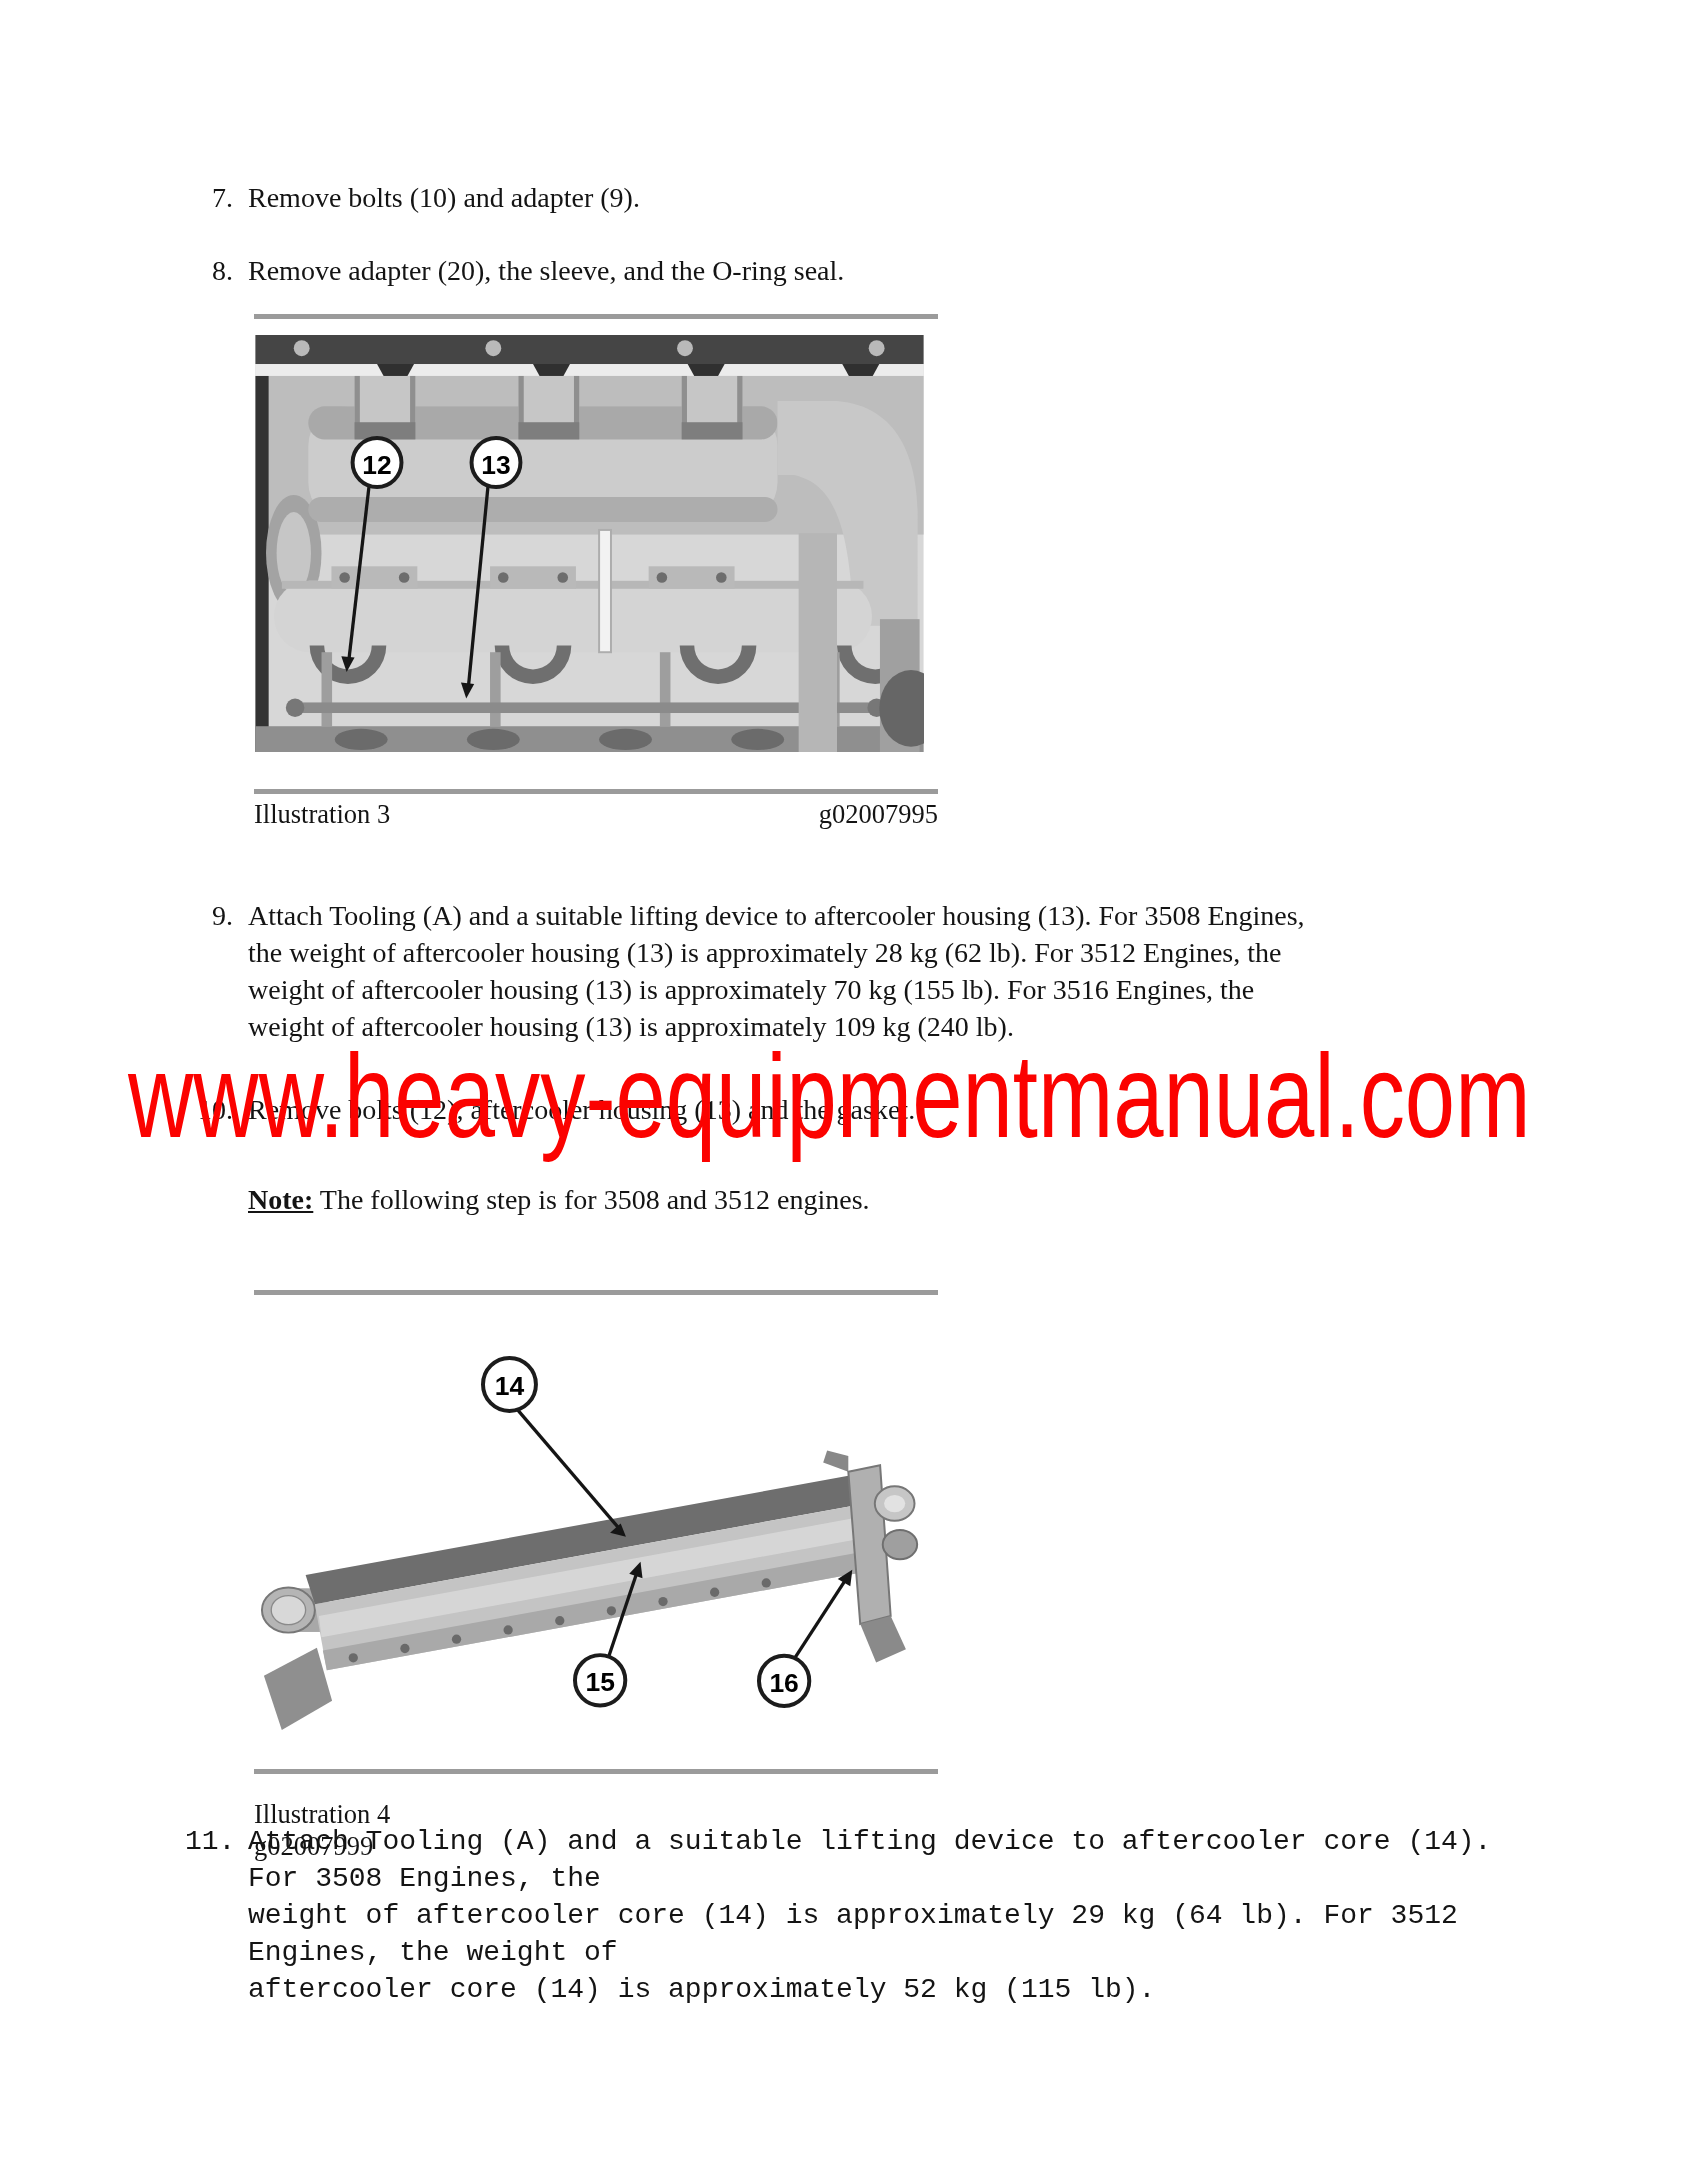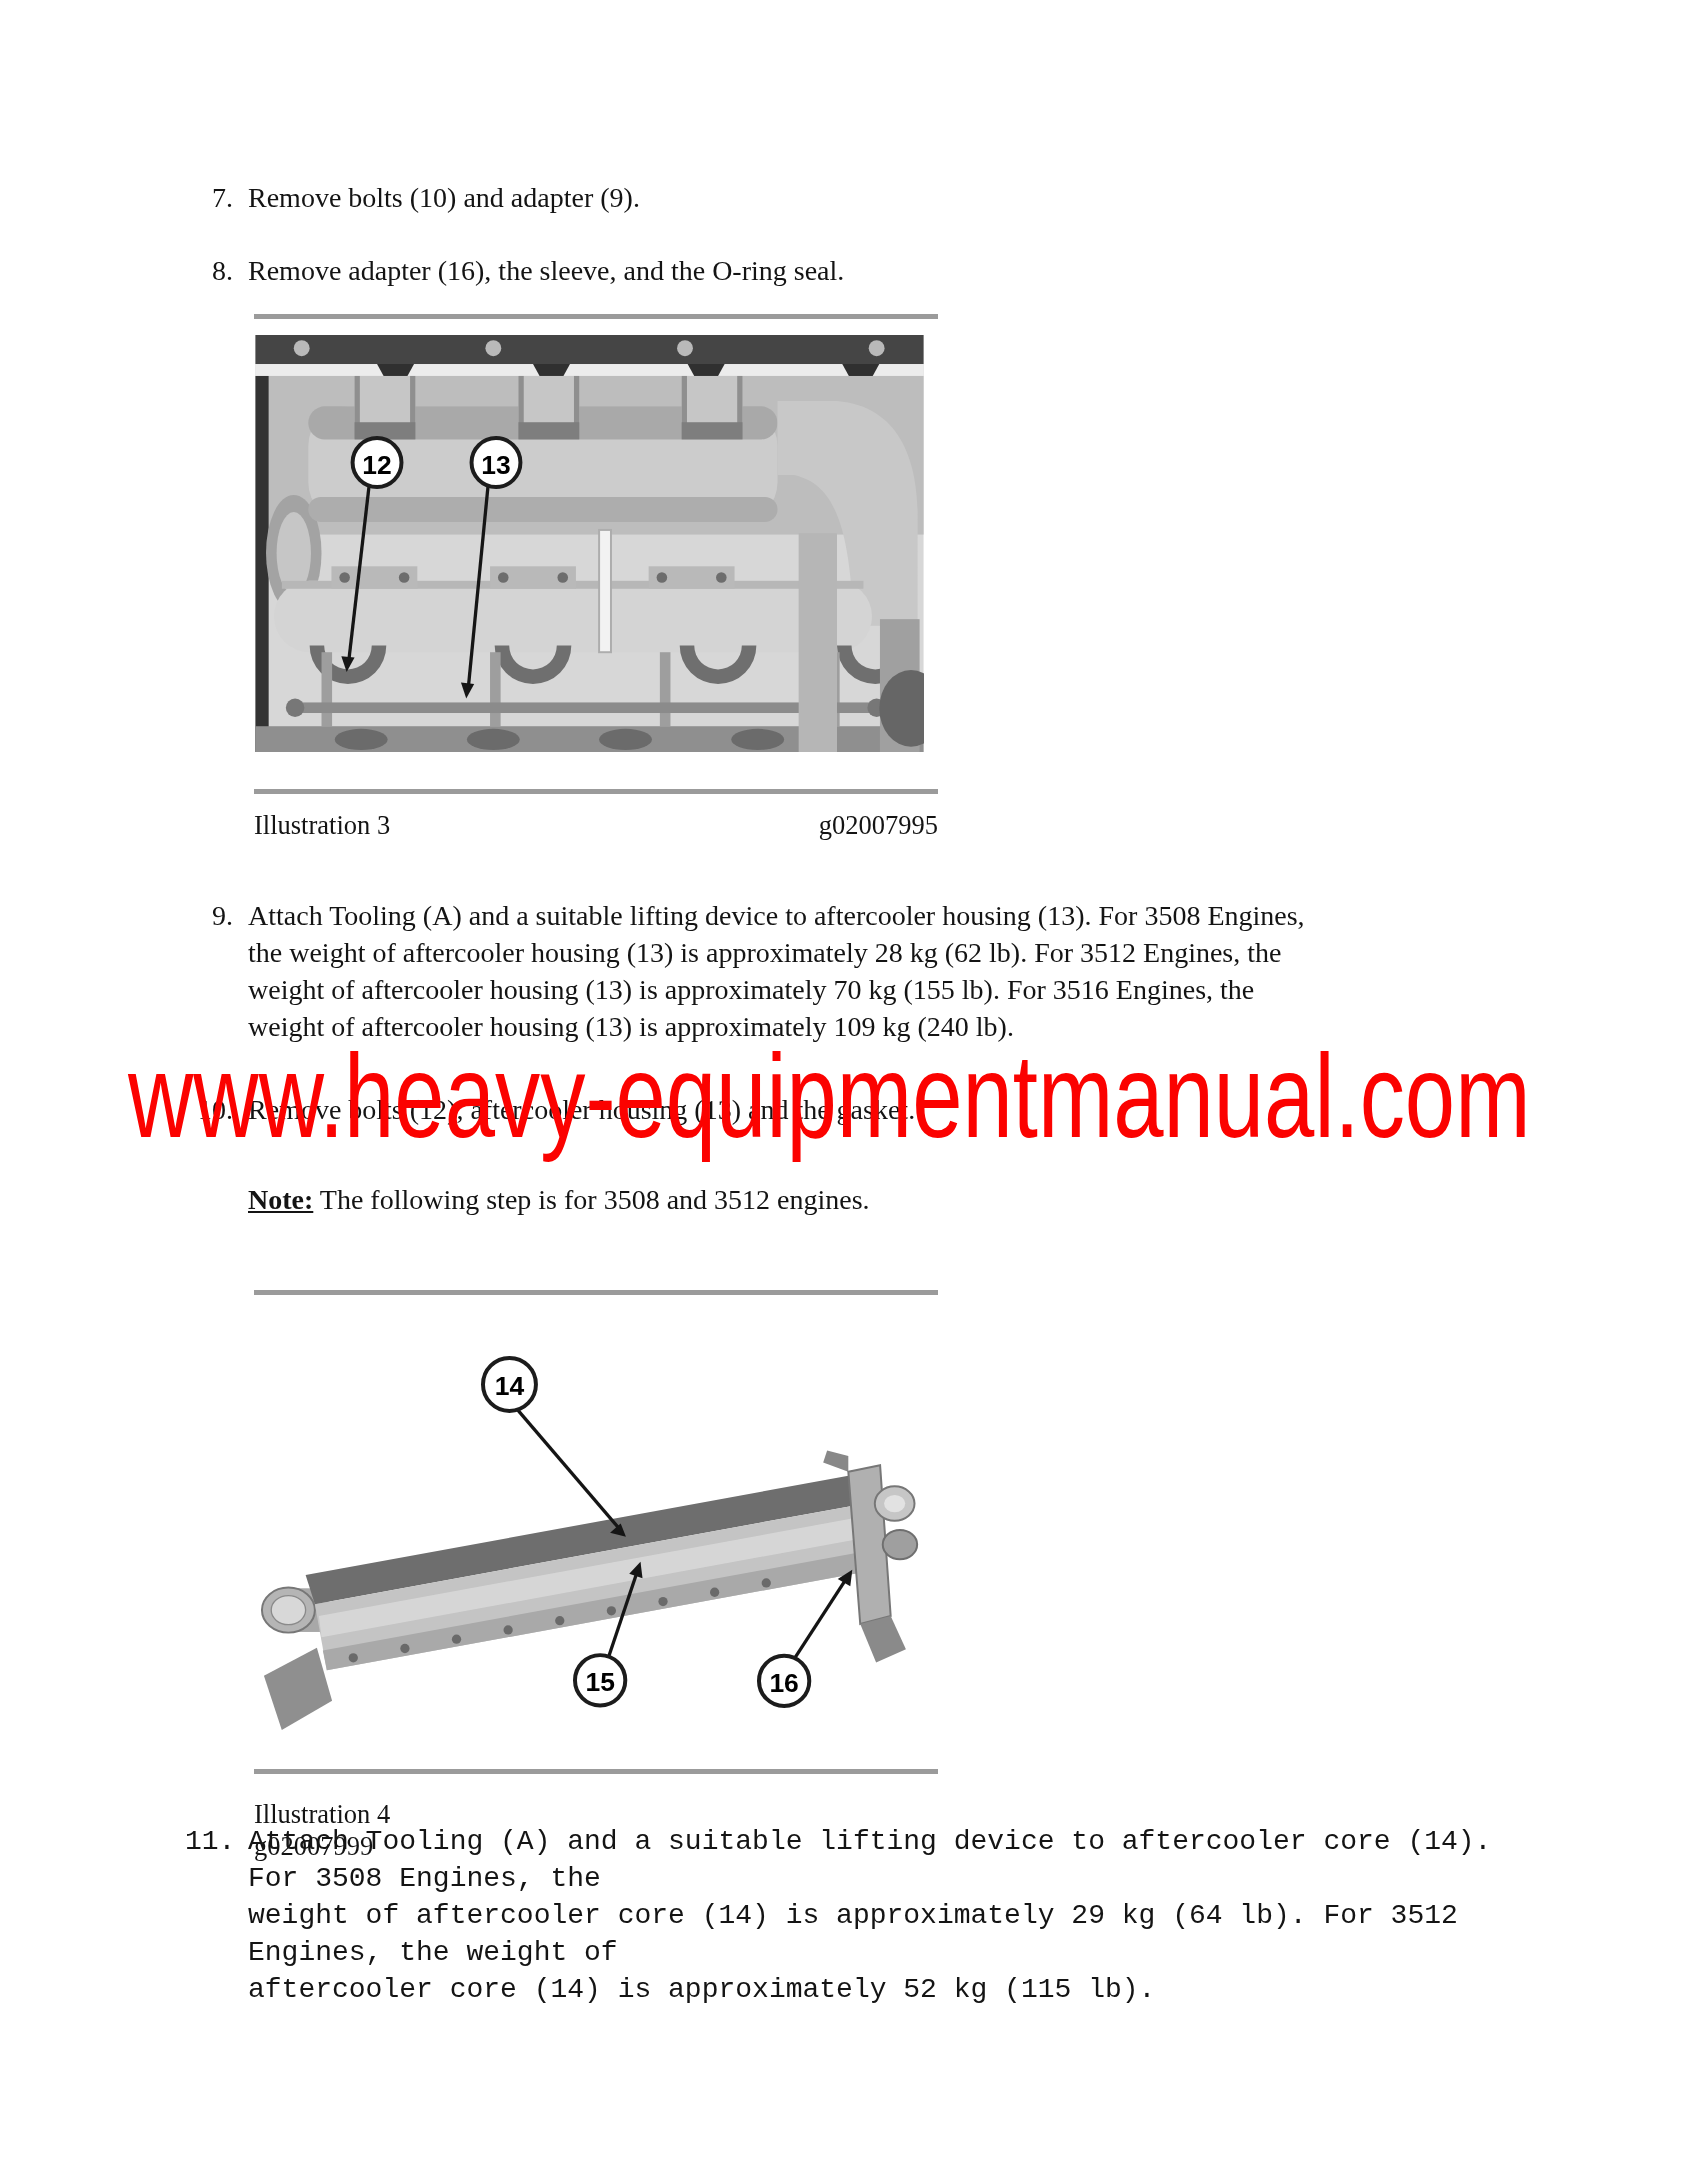--- a/index.html
+++ b/index.html
@@ -38,21 +38,21 @@
 
 <div class="page">
 
   <div class="step" style="top:179px;">
     <span class="num">7.</span>
     <div class="txt">Remove bolts (10) and adapter (9).</div>
   </div>
 
   <div class="step" style="top:252px;">
     <span class="num">8.</span>
-    <div class="txt">Remove adapter (16), the sleeve, and the O-ring seal.</div>
+    <div class="txt">Remove adapter (20), the sleeve, and the O-ring seal.</div>
   </div>
 
   <div class="illus" style="top:314px;height:536px;">
     <div class="rule" style="top:0;"></div>
 
     <svg width="669" height="417" viewBox="0 0 1011 631" style="position:absolute;left:0.7px;top:20.5px;">
       <g class="photo-soft">
         <rect x="0" y="0" width="1011" height="631" fill="#d7d7d7"></rect>
         <rect x="0" y="0" width="1011" height="44" fill="#454545"></rect>
         <circle cx="70" cy="20" r="12" fill="#b9b9b9"></circle>
@@ -132,21 +132,21 @@
         <line x1="352" y1="228" x2="322" y2="535" stroke="#151515" stroke-width="5"></line>
         <polygon points="319,550 311,526 331,528" fill="#151515"></polygon>
         <circle cx="184" cy="193" r="37" fill="#ffffff" stroke="#1c1c1c" stroke-width="6"></circle>
         <text x="184" y="196" text-anchor="middle" dominant-baseline="central" class="callout-text">12</text>
         <circle cx="364" cy="193" r="37" fill="#ffffff" stroke="#1c1c1c" stroke-width="6"></circle>
         <text x="364" y="196" text-anchor="middle" dominant-baseline="central" class="callout-text">13</text>
       </g>
     </svg>
 
     <div class="rule" style="top:475px;"></div>
-    <div class="cap" style="top:495px;text-align:right;">
+    <div class="cap" style="top:484px;text-align:right;">
       <span>Illustration 3</span>
       <span>g02007995</span>
     </div>
   </div>
 
   <div class="step" style="top:897px;">
     <span class="num">9.</span>
     <div class="txt">Attach Tooling (A) and a suitable lifting device to aftercooler housing (13). For 3508 Engines,
 the weight of aftercooler housing (13) is approximately 28 kg (62 lb). For 3512 Engines, the
 weight of aftercooler housing (13) is approximately 70 kg (155 lb). For 3516 Engines, the

